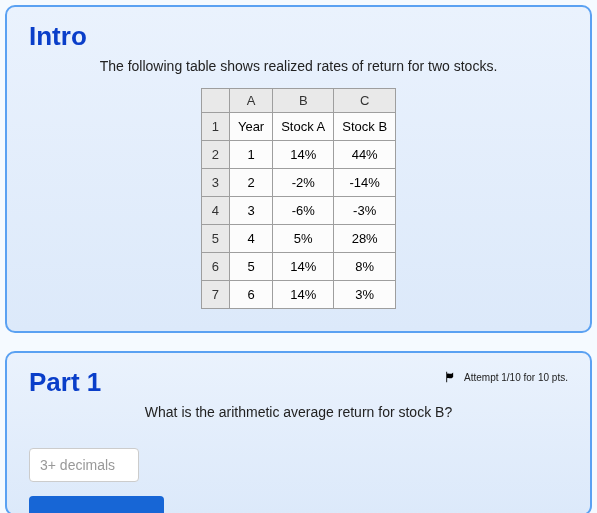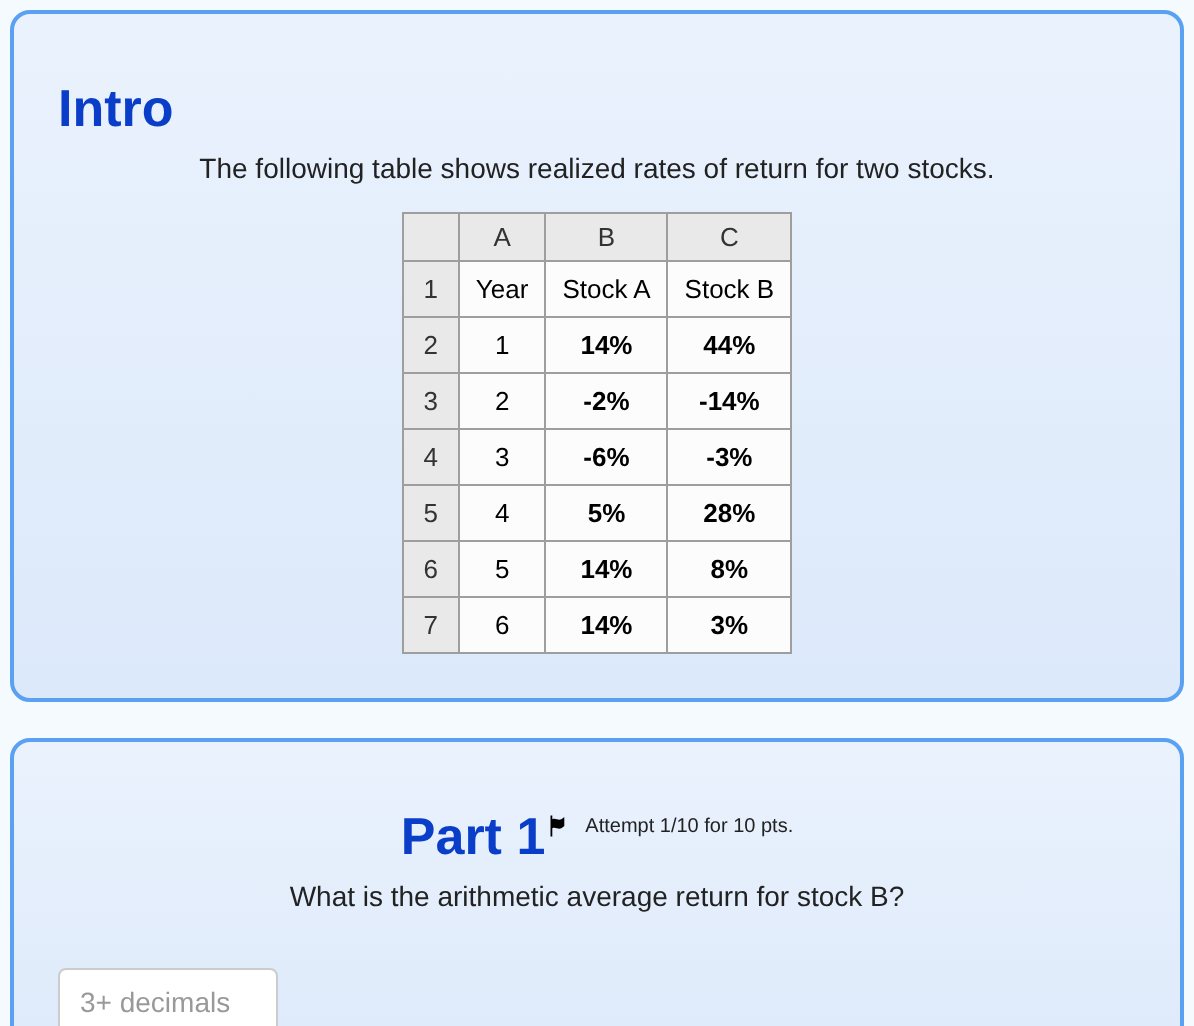--- a/index.html
+++ b/index.html
@@ -6,39 +6,39 @@
     body {
       font-family: Arial, Helvetica, sans-serif;
       background: #f5faff;
       padding: 5px;
       width: 597px;
     }
     .card {
       background: linear-gradient(180deg, #eaf2fd 0%, #dce9fa 100%);
       border: 2px solid #5aa1f2;
       border-radius: 10px;
-      padding: 32px 22px 22px 22px;
+      padding: 14px 22px 22px 22px;
       margin-bottom: 18px;
     }
     .card h2 {
       color: #0a3ec9;
       font-size: 26px;
       font-weight: 900;
       margin-bottom: 6px;
       font-family: Arial, sans-serif;
     }
     .card-desc {
       font-size: 14px;
       color: #222;
       margin-bottom: 14px;
       text-align: center;
     }
     .card-header-row {
       display: flex;
-      justify-content: center;
+      justify-content: space-between;
       align-items: flex-start;
     }
     .attempt {
       display: flex;
       align-items: center;
       gap: 8px;
       font-size: 10px;
       color: #222;
       margin-top: 4px;
     }
@@ -73,21 +73,21 @@
     }
     .spreadsheet .corner {
       background: #e9e9e9;
       width: 24px;
     }
     .header-row td {
        font-weight: normal;
        text-align: center;
     }
     .data-a { text-align: center; }
-    .data-b, .data-c { text-align: right; padding-right: 10px; font-weight: bold; }
+    .data-b, .data-c { text-align: right; padding-right: 10px; }
     .col-b, .col-c { min-width: 60px; }
 
     .input-box {
       margin-top: 14px;
       width: 110px;
       padding: 8px 10px;
       border: 1px solid #ccc;
       border-radius: 4px;
       font-size: 14px;
       color: #0369a1;

